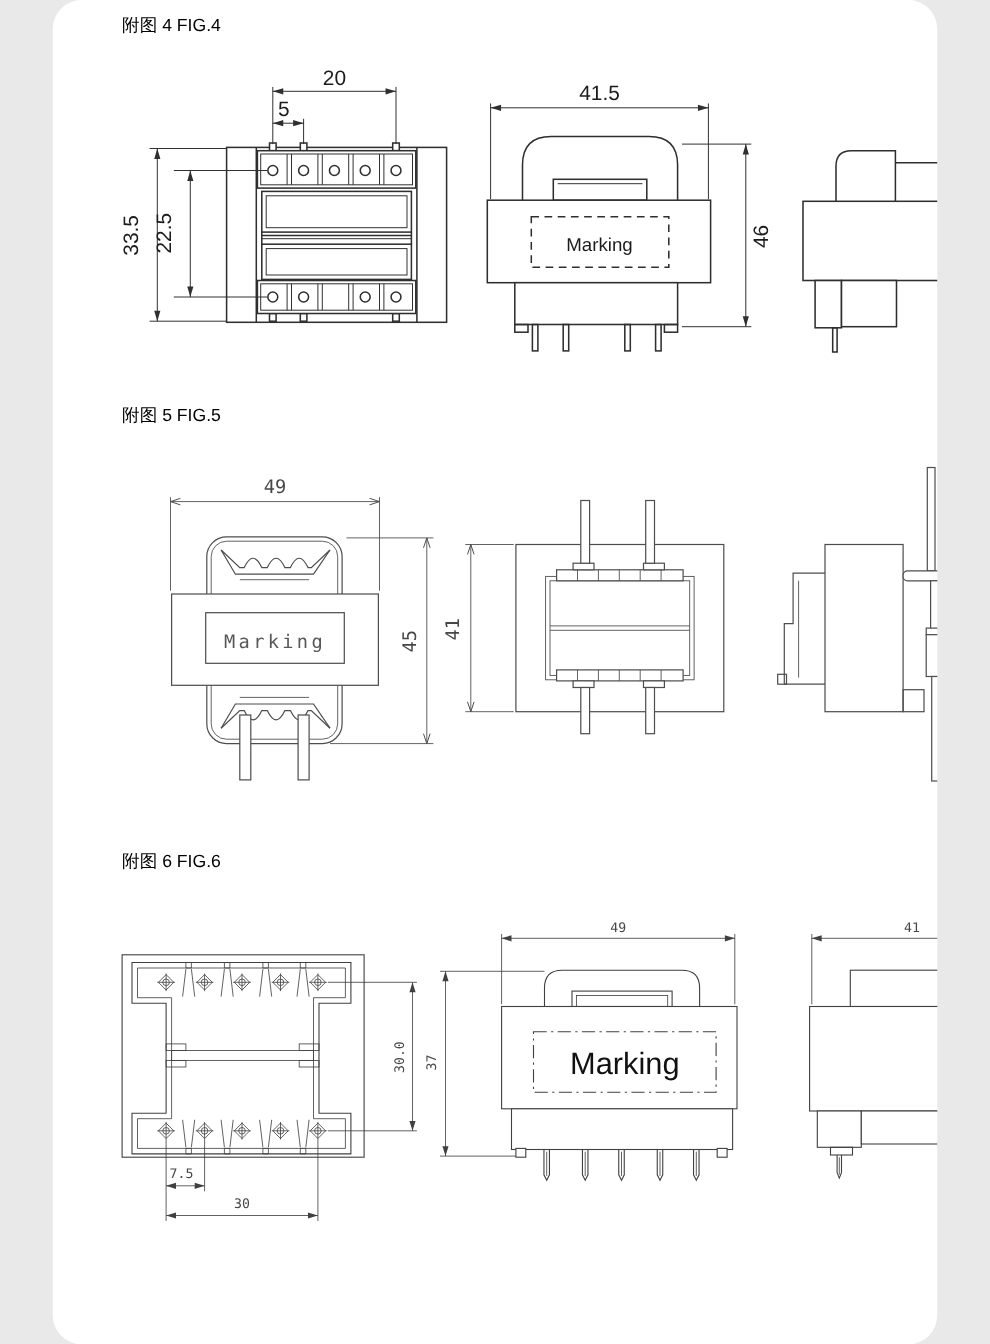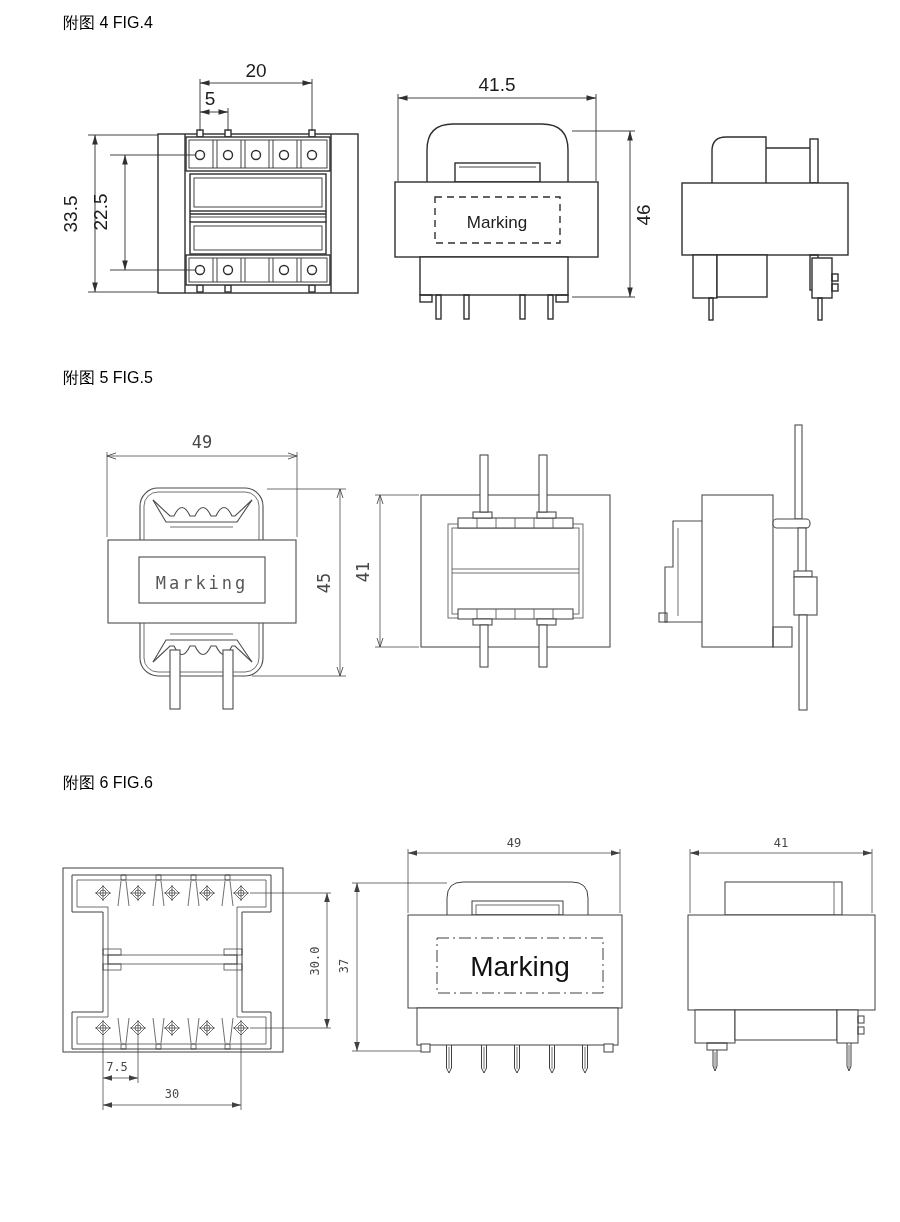--- a/index.html
+++ b/index.html
@@ -1,16 +1,16 @@
 <!DOCTYPE html>
 <html><head>
 <meta charset="utf-8">
 <style>
   html,body{margin:0;padding:0;background:#e9e9e9;}
-  .page{position:relative;width:900px;height:1222px;margin:0 auto;background:#ffffff;overflow:hidden;}
+  .page{position:relative;width:804px;height:1222px;margin:0 auto;background:#ffffff;overflow:hidden;border-radius:26px;}
   svg{position:absolute;left:0;top:0;}
   
   .s4{fill:none;stroke:#2f2f2f;stroke-width:1.4;}
   .f4{fill:#ffffff;stroke:#2f2f2f;stroke-width:1.4;}
   .d4{fill:none;stroke:#2f2f2f;stroke-width:0.9;}
   
   .s5{fill:none;stroke:#4d4d4d;stroke-width:1.1;}
   .f5{fill:#ffffff;stroke:#4d4d4d;stroke-width:1.1;}
   .d5{fill:none;stroke:#4d4d4d;stroke-width:0.8;}
   

